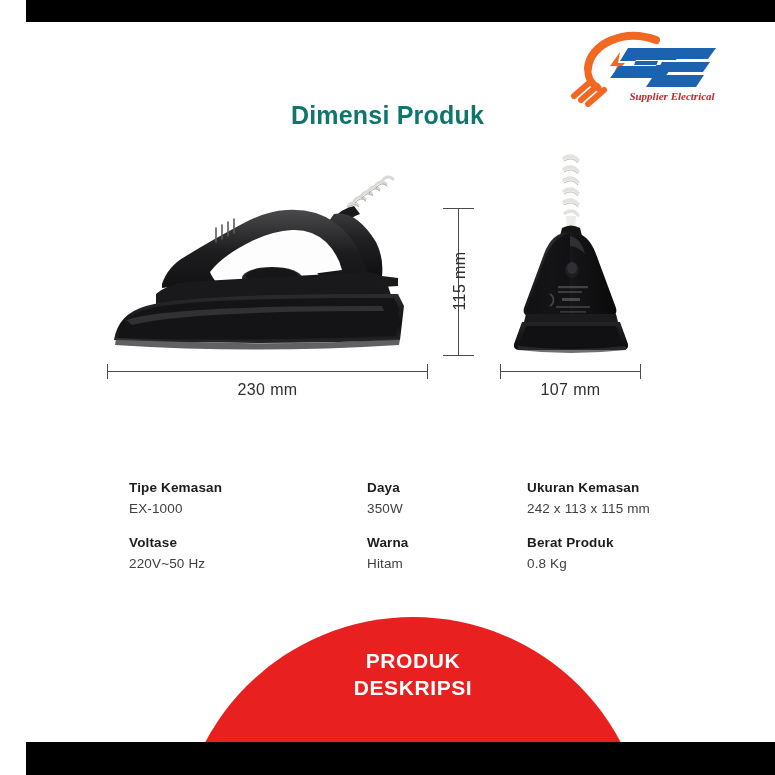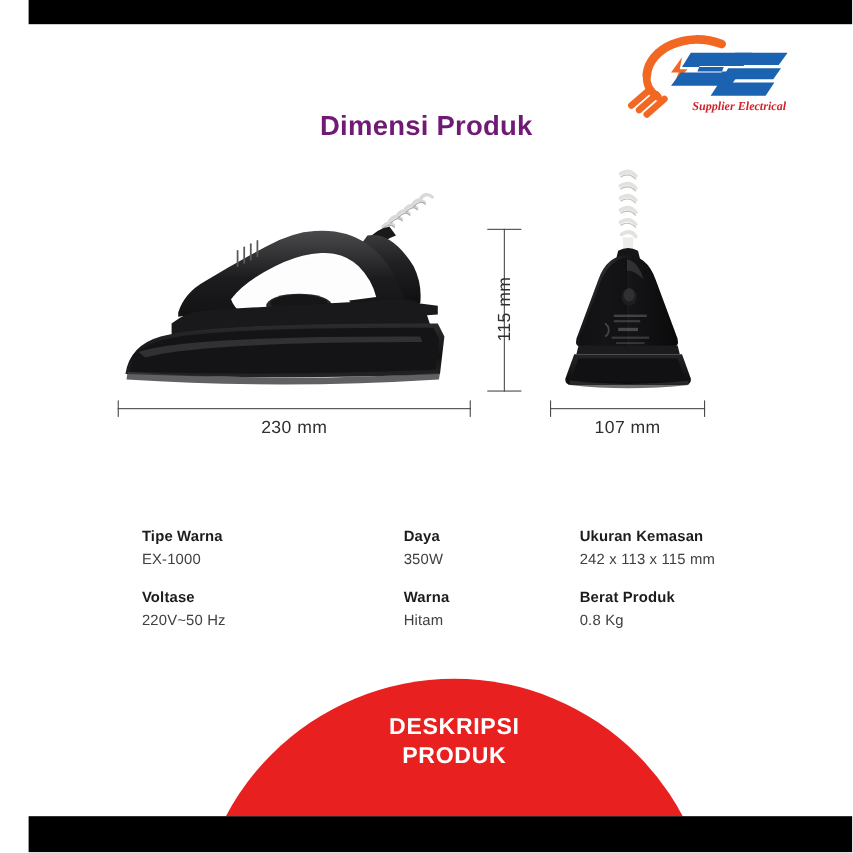--- a/index.html
+++ b/index.html
@@ -22,21 +22,21 @@
   .maspion svg{display:block;}
 
   
   .selogo{position:absolute;left:564px;top:26px;width:160px;height:86px;}
   .selogo svg{display:block;}
 
   
   .title{
     position:absolute;left:0;top:101px;width:775px;
     text-align:center;
-    font-size:25px;font-weight:600;color:#701a75;
+    font-size:25px;font-weight:600;color:#0f766e;
     letter-spacing:.2px;
   }
 
   
   .photo-side{position:absolute;left:96px;top:168px;width:340px;height:190px;}
   .photo-rear{position:absolute;left:500px;top:146px;width:142px;height:212px;}
   .photo-side svg,.photo-rear svg{display:block;}
 
   
   .dim{position:absolute;}
@@ -286,21 +286,21 @@
     <div class="dim-line-h" style="left:500px;top:371px;width:141px;"></div>
     <div class="dim-tick" style="left:500px;top:364px;height:15px;"></div>
     <div class="dim-tick" style="left:640px;top:364px;height:15px;"></div>
     <div class="dim-label" style="left:500px;top:381px;width:141px;text-align:center;">107 mm</div>
   </div>
 
   <div class="specs">
 
     <div class="spec-col spec-c1">
       <div class="spec-item">
-        <div class="spec-label">Tipe Warna</div>
+        <div class="spec-label">Tipe Kemasan</div>
         <div class="spec-value">EX-1000</div>
       </div>
       <div class="spec-item">
         <div class="spec-label">Voltase</div>
         <div class="spec-value">220V~50 Hz</div>
       </div>
     </div>
 
     <div class="spec-col spec-c2">
       <div class="spec-item">
@@ -322,20 +322,20 @@
         <div class="spec-label">Berat Produk</div>
         <div class="spec-value">0.8 Kg</div>
       </div>
     </div>
 
   </div>
 
   <div class="dome-wrap">
     <div class="dome"></div>
     <div class="dome-text">
+      <div>PRODUK</div>
       <div>DESKRIPSI</div>
-      <div>PRODUK</div>
     </div>
   </div>
 
   <div class="bar-bottom"></div>
 
 </div>
 
 </body></html>

